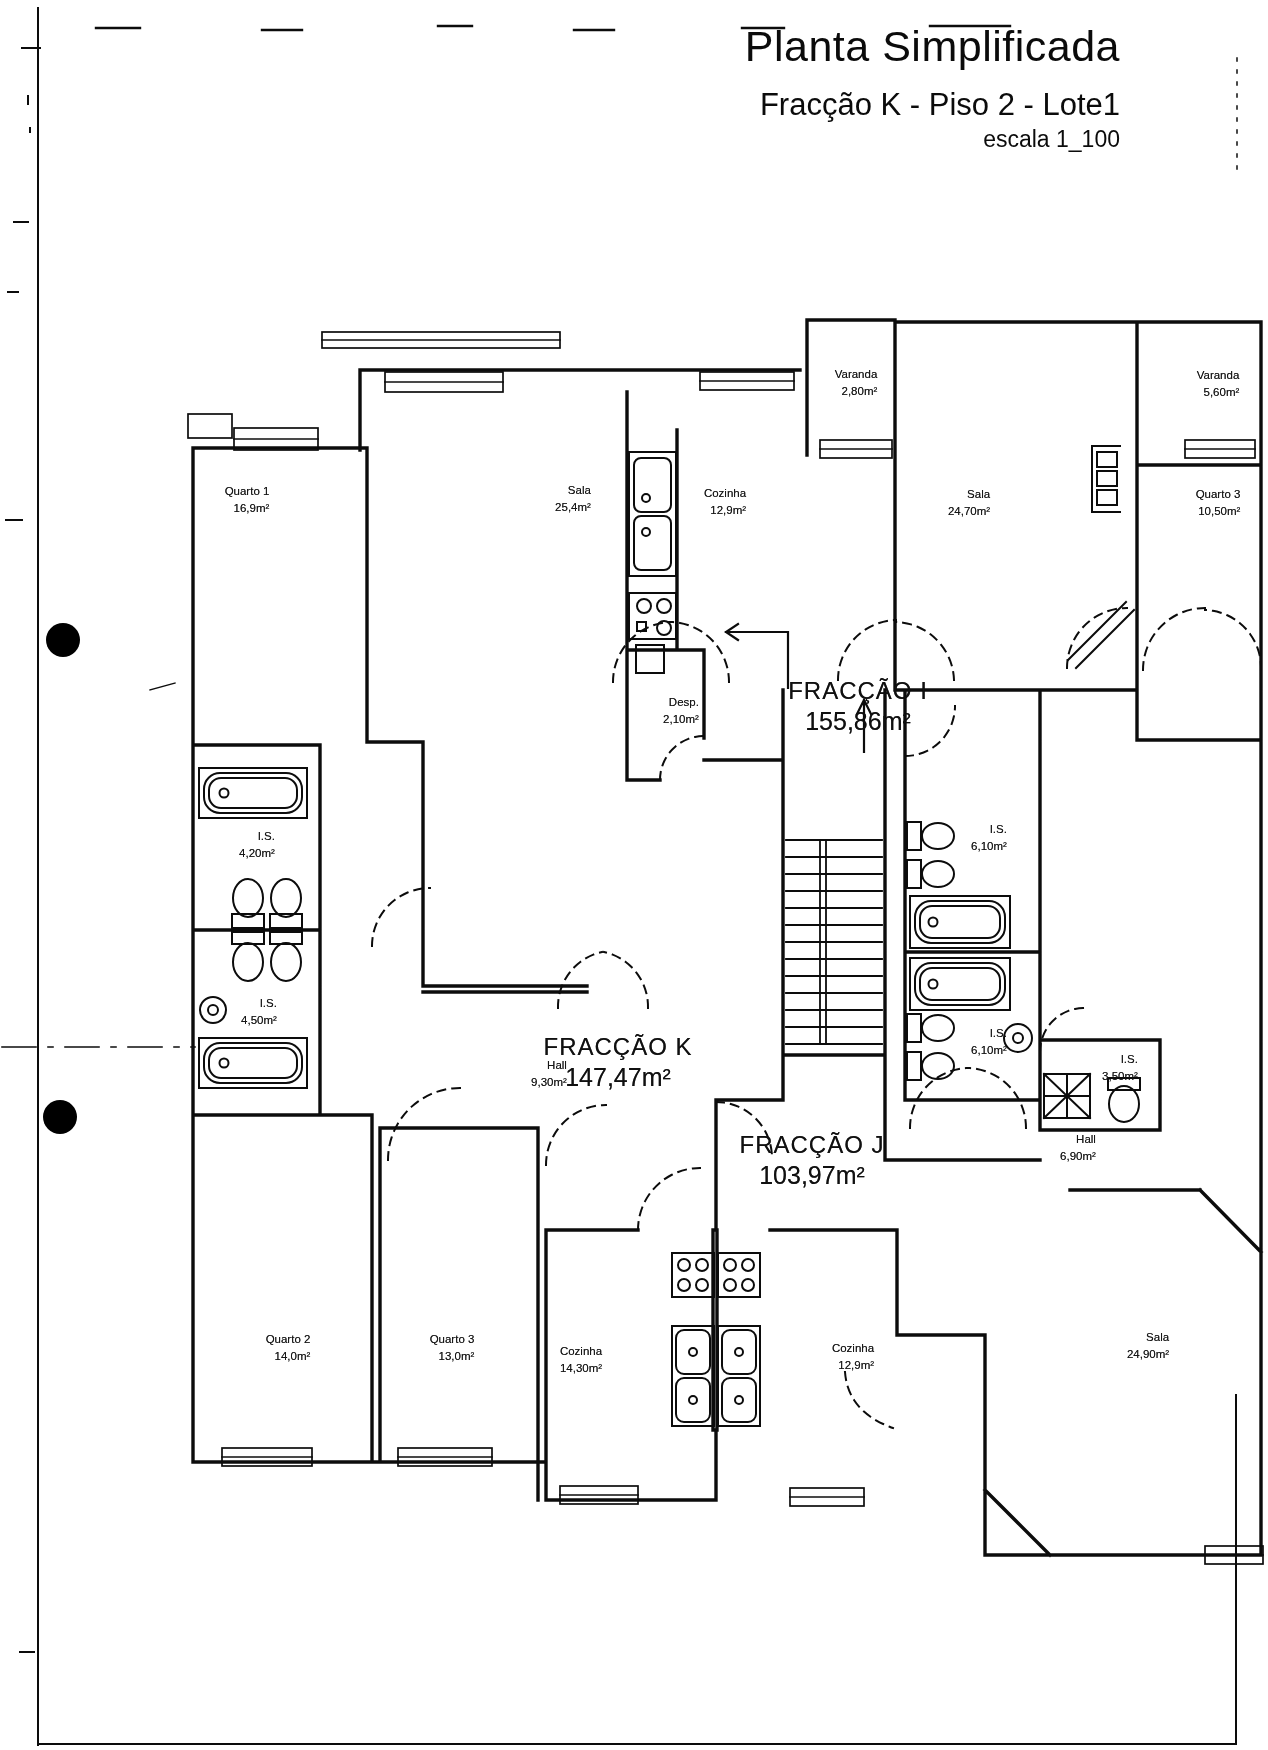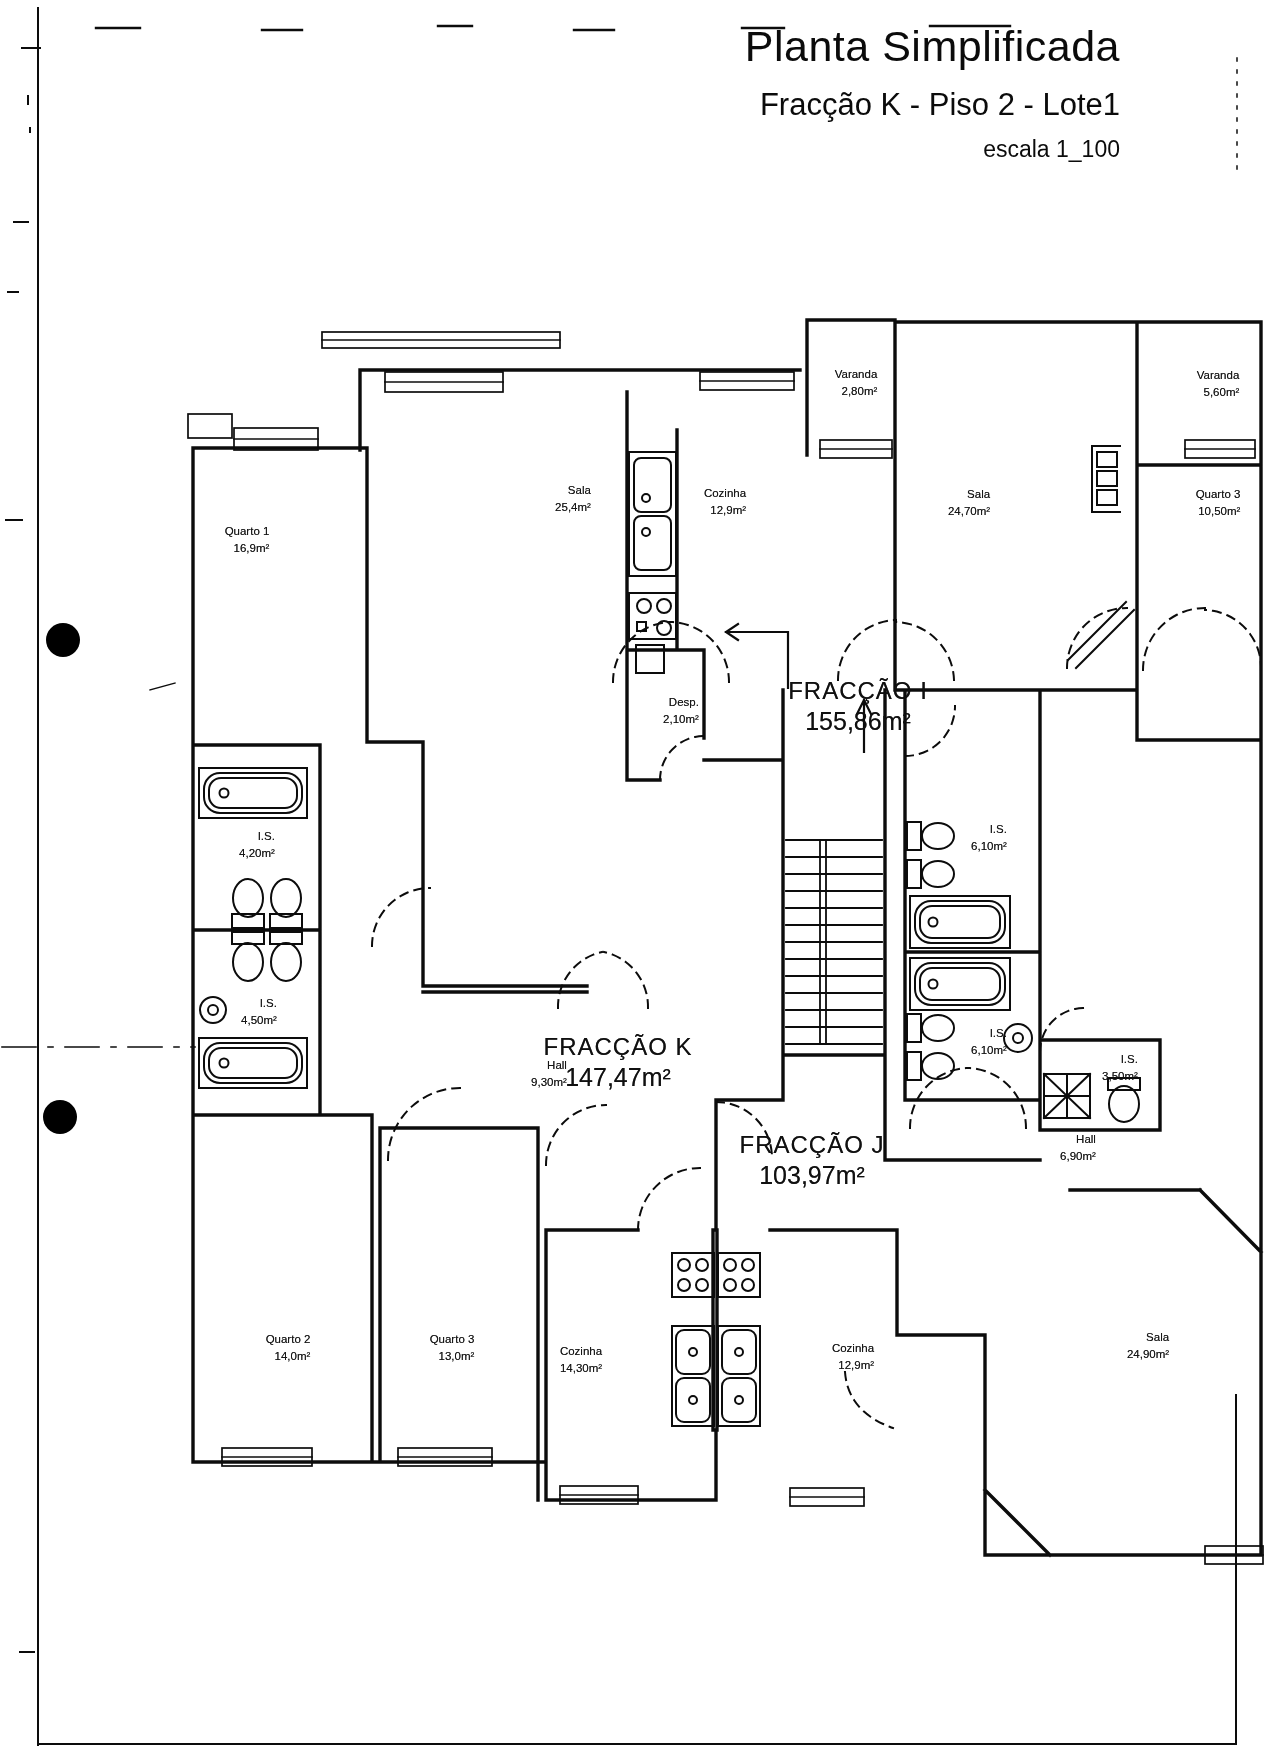--- a/index.html
+++ b/index.html
@@ -2,21 +2,21 @@
 <html><head>
 <meta charset="utf-8">
 <style>
   html,body{margin:0;padding:0;background:#e8e8e8;}
   .page{position:relative;width:1268px;height:1750px;background:#ffffff;overflow:hidden;
         font-family:"Liberation Sans",sans-serif;color:#121212;}
   .plan-svg{position:absolute;left:0;top:0;width:1268px;height:1750px;}
   .title-block{position:absolute;top:22px;right:148px;text-align:right;color:#0b0b0b;line-height:1.15;}
   .t1{font-size:43px;letter-spacing:.5px;}
   .t2{font-size:31px;margin-top:16px;}
-  .t3{font-size:23px;margin-top:13px;}
+  .t3{font-size:23px;margin-top:3px;}
   .rl{position:absolute;transform:translate(-50%,-50%);text-align:right;font-size:11.5px;
       line-height:1.5;color:#161616;white-space:nowrap;text-shadow:0 0 .5px rgba(0,0,0,.65);}
   .rl span{display:block;}
   .fl{position:absolute;transform:translate(-50%,-50%);text-align:center;white-space:nowrap;
       color:#101010;text-shadow:0 0 .6px rgba(0,0,0,.6);}
   .fl .fname{display:block;font-size:24px;letter-spacing:1px;}
   .fl .farea{display:block;font-size:25px;margin-top:2px;}
 </style>
 </head>
 <body>
@@ -257,21 +257,21 @@
   </div>
   <div class="fl" style="left:618px;top:1062px;">
     <span class="fname">FRACÇÃO K</span>
     <span class="farea">147,47m²</span>
   </div>
   <div class="fl" style="left:812px;top:1160px;">
     <span class="fname">FRACÇÃO J</span>
     <span class="farea">103,97m²</span>
   </div>
 
-  <div class="rl" style="left:247px;top:500px;margin-top:40px;">
+  <div class="rl" style="left:247px;top:500px;">
     <span>Quarto 1</span>
       <span>16,9m²</span>
   </div>
   <div class="rl" style="left:573px;top:499px;">
     <span>Sala</span>
       <span>25,4m²</span>
   </div>
   <div class="rl" style="left:725px;top:502px;">
     <span>Cozinha</span>
       <span>12,9m²</span>

